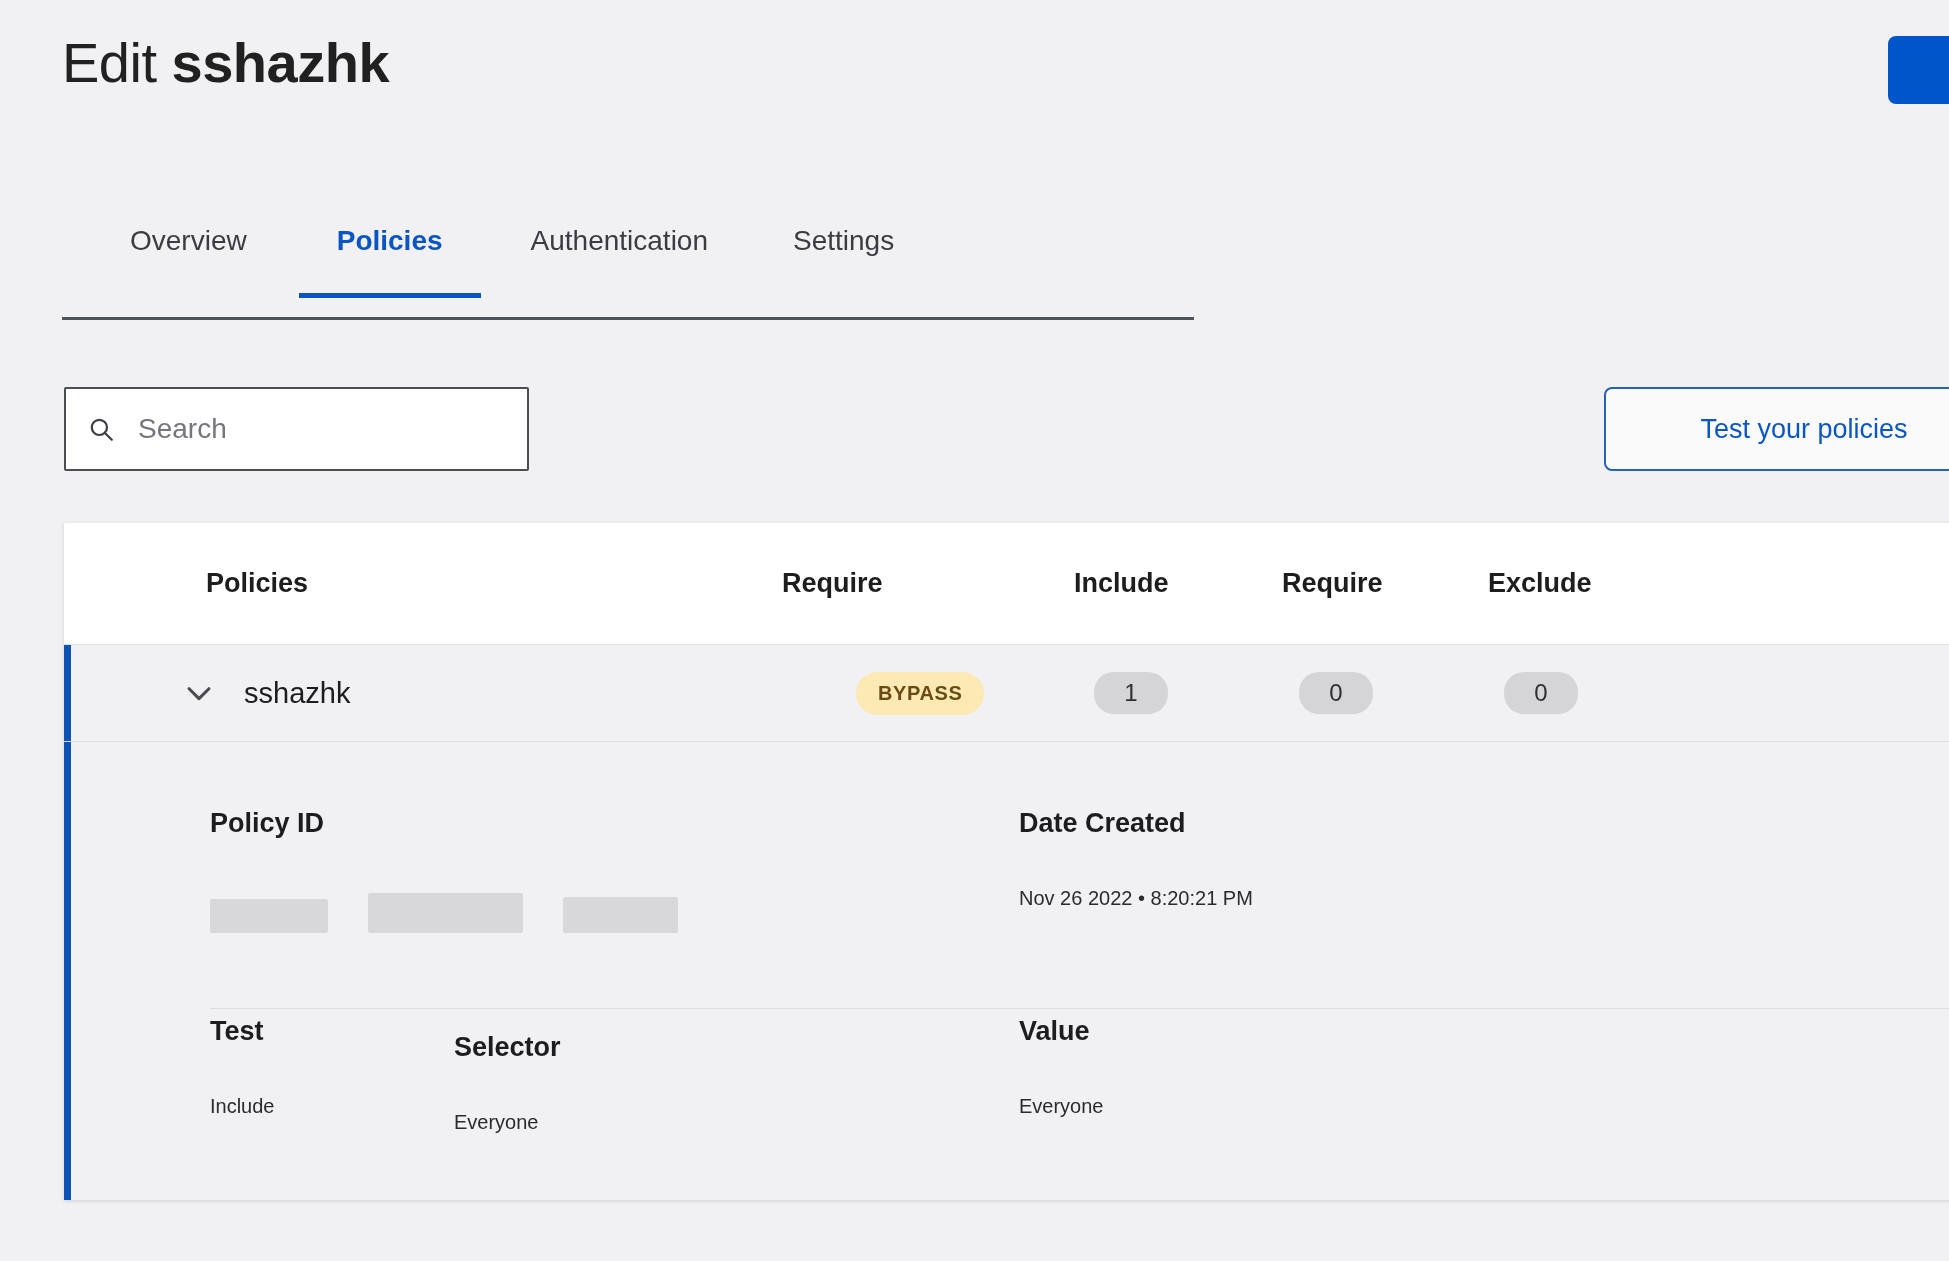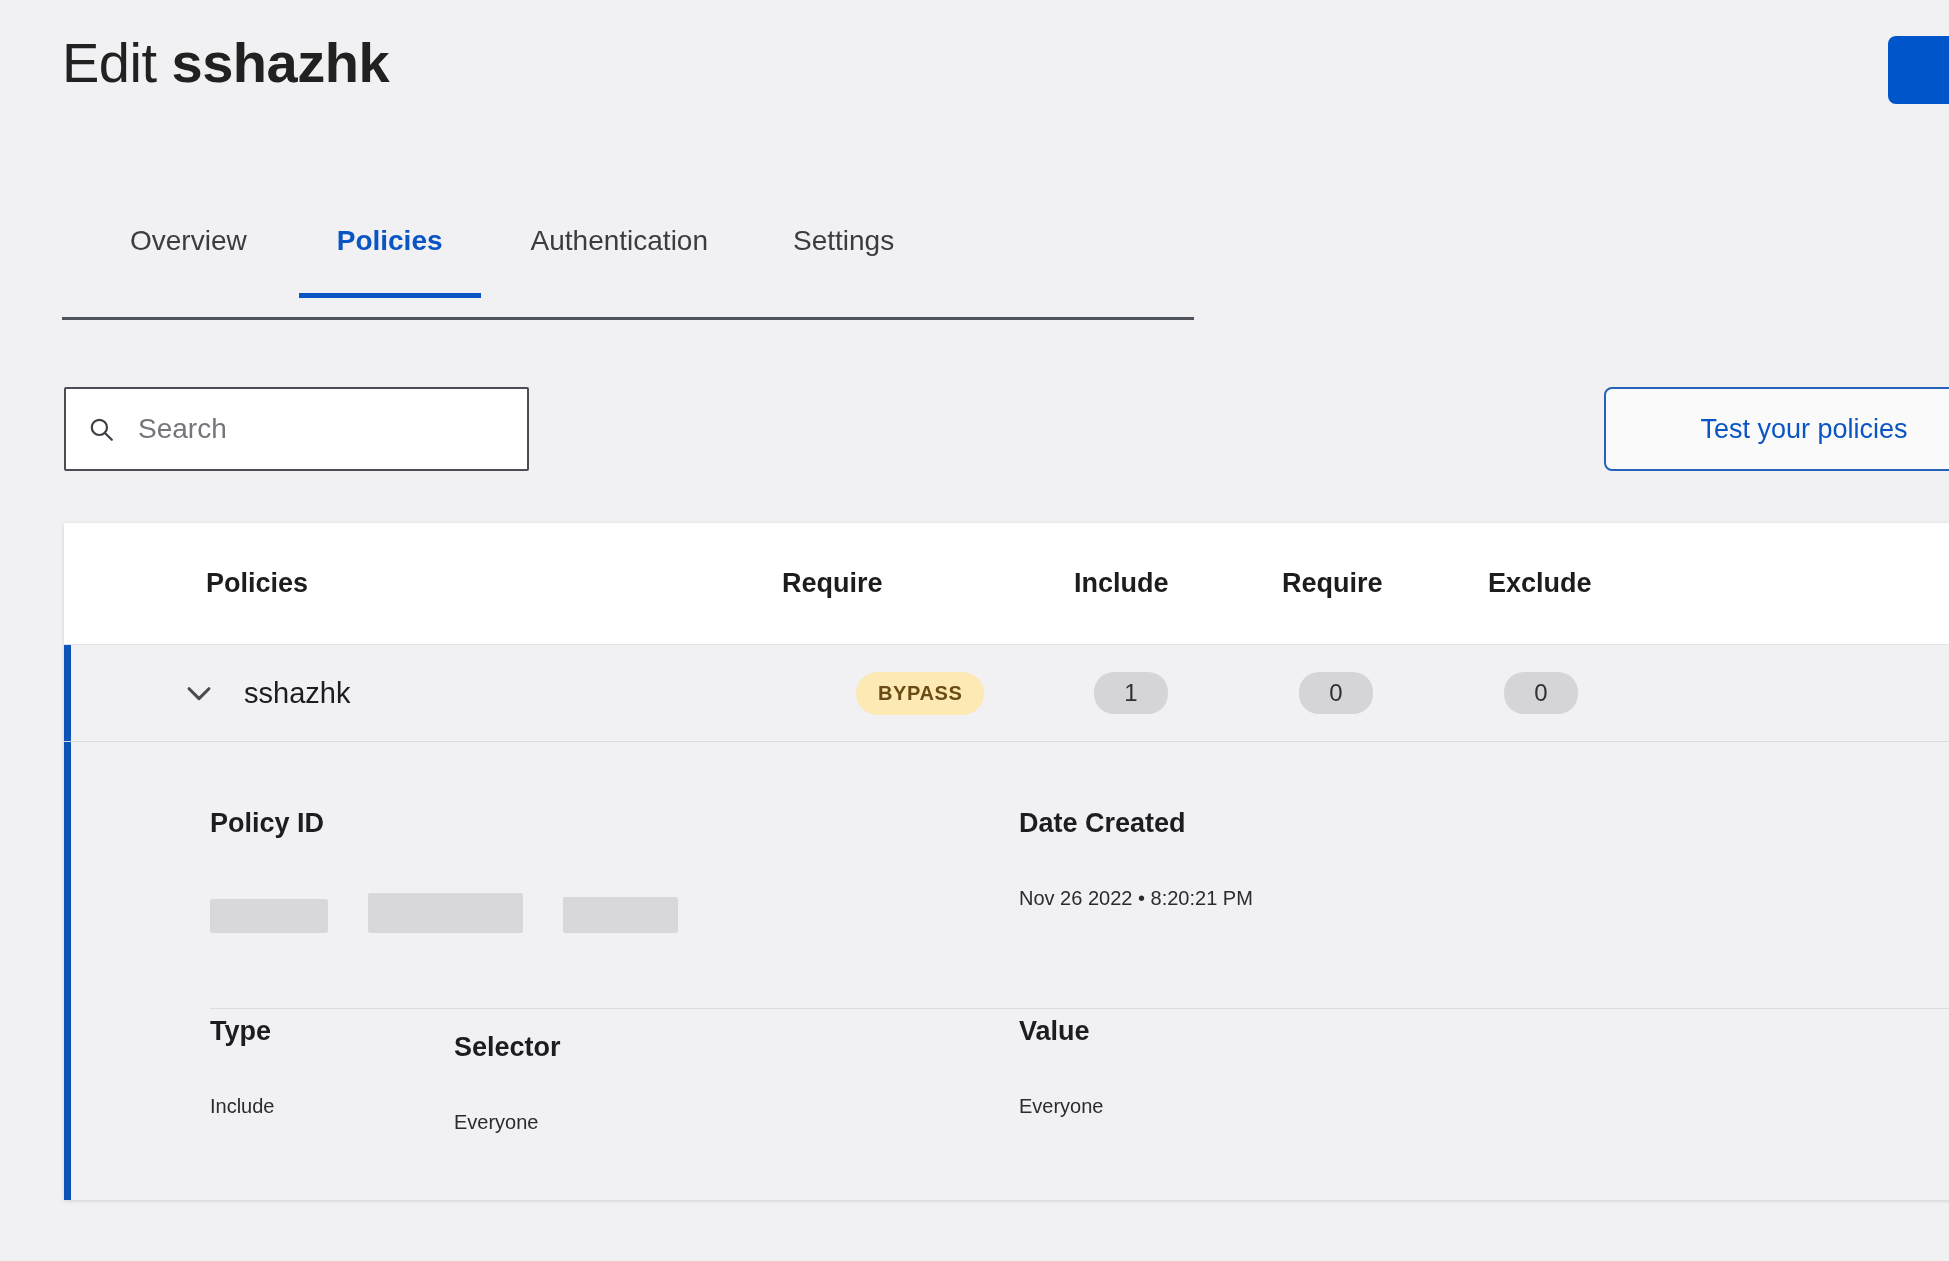--- a/index.html
+++ b/index.html
@@ -222,21 +222,21 @@
             <div class="dl-label">Date Created</div>
             <div class="gap"></div>
             <div class="dl-value">Nov 26 2022 • 8:20:21 PM</div>
           </div>
         </div>
 
         <div class="detail-section" style="height:160px; margin-top:38px;">
           <div class="detail-divider"></div>
           <div style="position:relative; padding-top:48px;">
             <div class="f-type">
-              <div class="dl-label">Type</div>
+              <div class="dl-label">Test</div>
               <div class="gap"></div>
               <div class="dl-value">Include</div>
             </div>
             <div class="f-selector">
               <div class="dl-label">Selector</div>
               <div class="gap"></div>
               <div class="dl-value">Everyone</div>
             </div>
             <div class="f-value">
               <div class="dl-label">Value</div>

